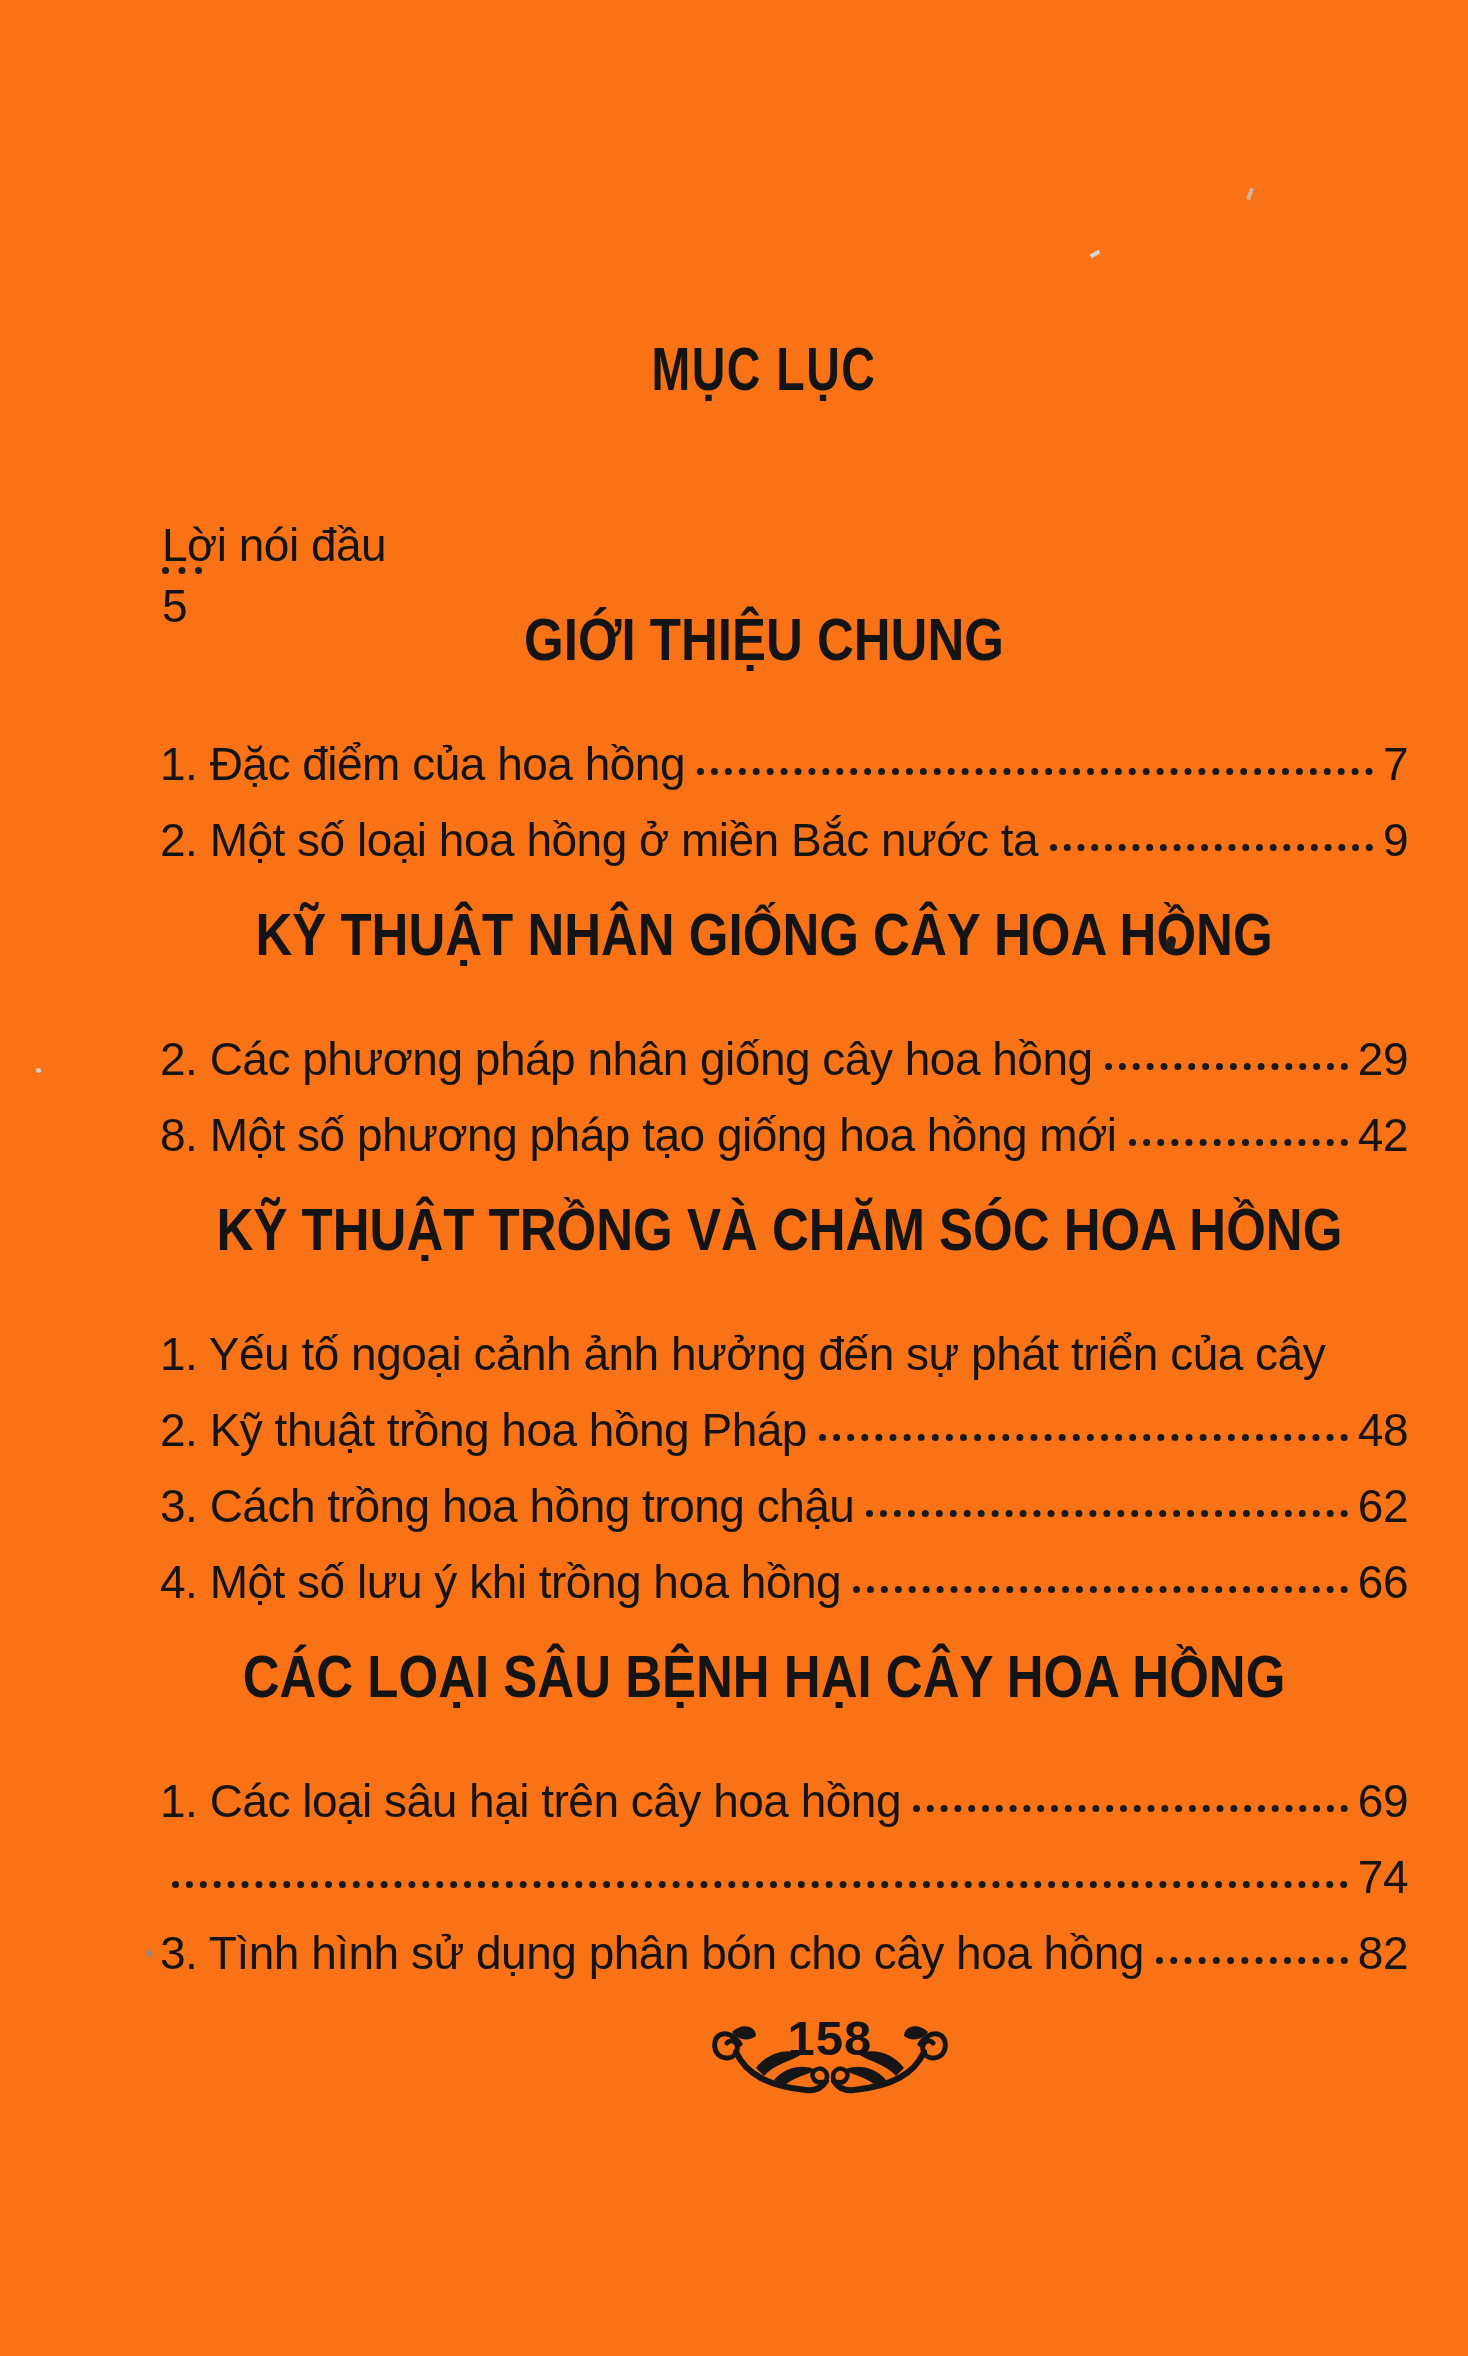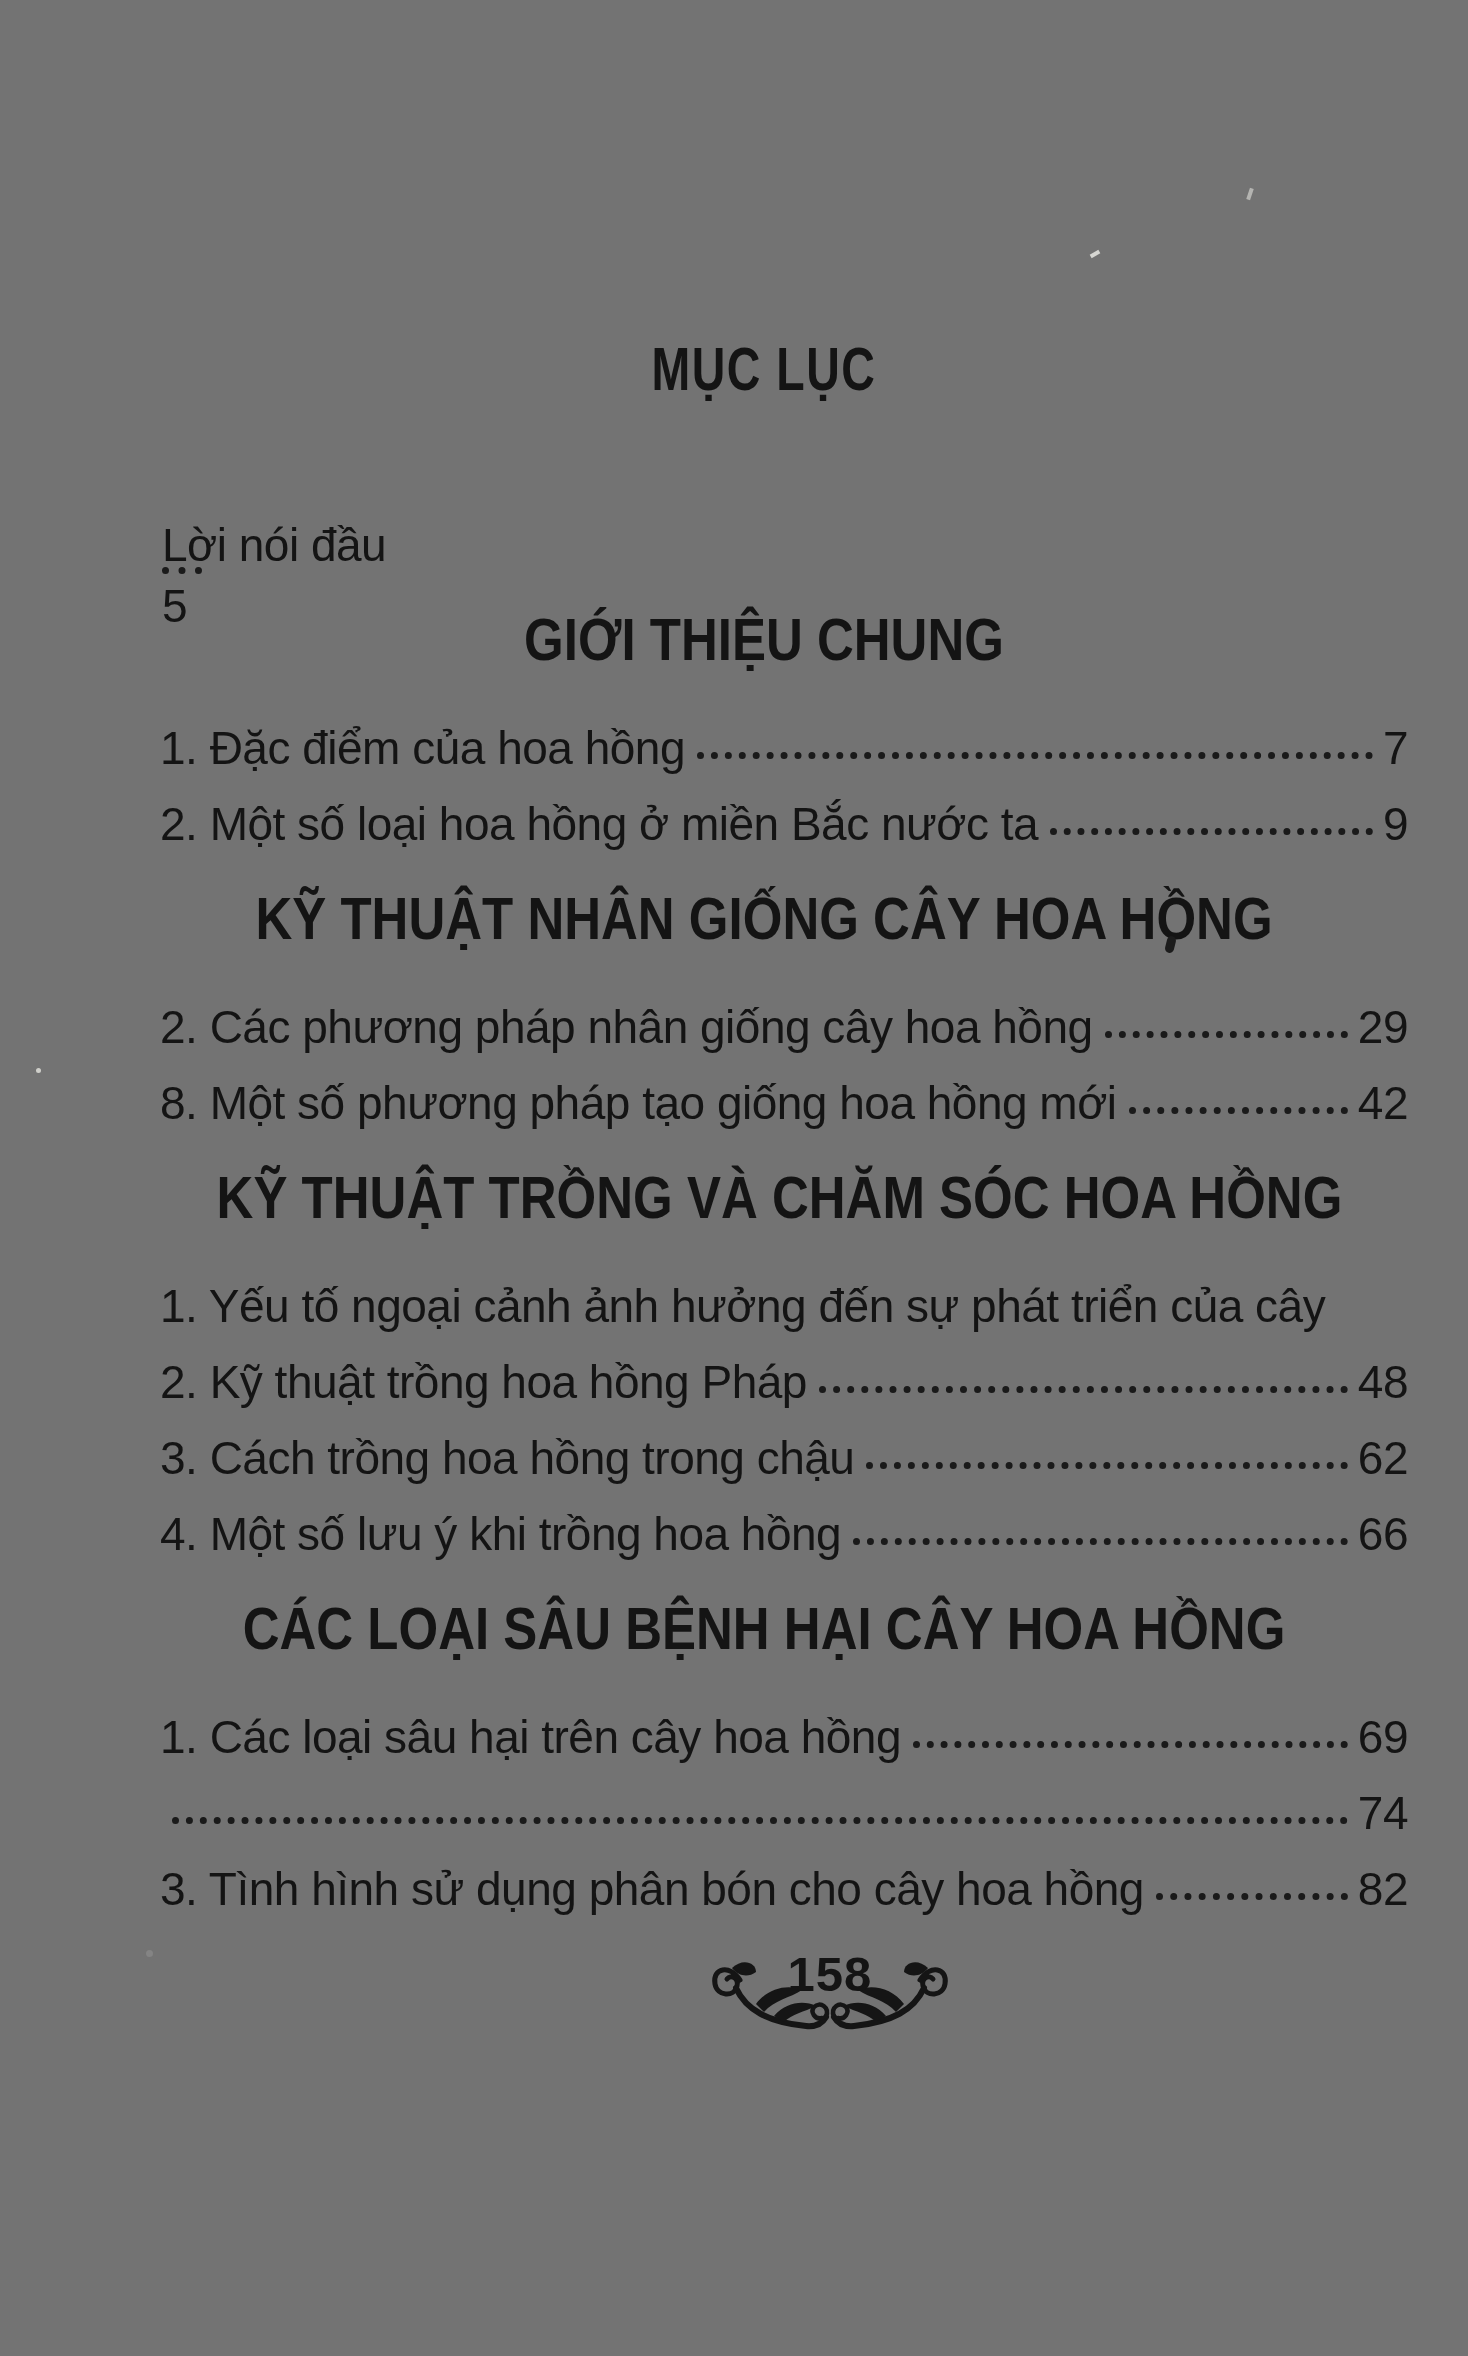--- a/index.html
+++ b/index.html
@@ -5,21 +5,21 @@
   html,body { margin:0; padding:0; }
   body {
     width:1468px; height:2356px;
     background:#efefec;
     font-family:"Liberation Sans", sans-serif;
   }
   .page {
     position:relative;
     width:1468px; height:2356px;
     box-sizing:border-box;
-    background:#737373;
+    background:#f97316;
     color:#141414;
     padding:338px 60px 0 120px;
     overflow:hidden;
   }
   .doc-title {
     margin:0;
     text-align:center;
     font-size:62px;
     font-weight:bold;
     line-height:1;
@@ -29,21 +29,21 @@
   .heading {
     margin:14px 0 0 0;
     text-align:center;
     font-size:60px;
     font-weight:bold;
     line-height:63px;
     letter-spacing:0px;
     transform:scaleX(0.85);
     white-space:nowrap;
   }
-  .items { margin-top:50px; }
+  .items { margin-top:66px; }
   .row {
     display:flex;
     align-items:baseline;
     height:76px;
     font-size:46px;
   }
   .row .lbl { white-space:nowrap; letter-spacing:-0.5px; }
   .row.front { margin-top:118px; padding-left:30px;flex-direction:column; }
   .row.item { padding-left:40px; }
   .row.continuation { padding-left:0; }

